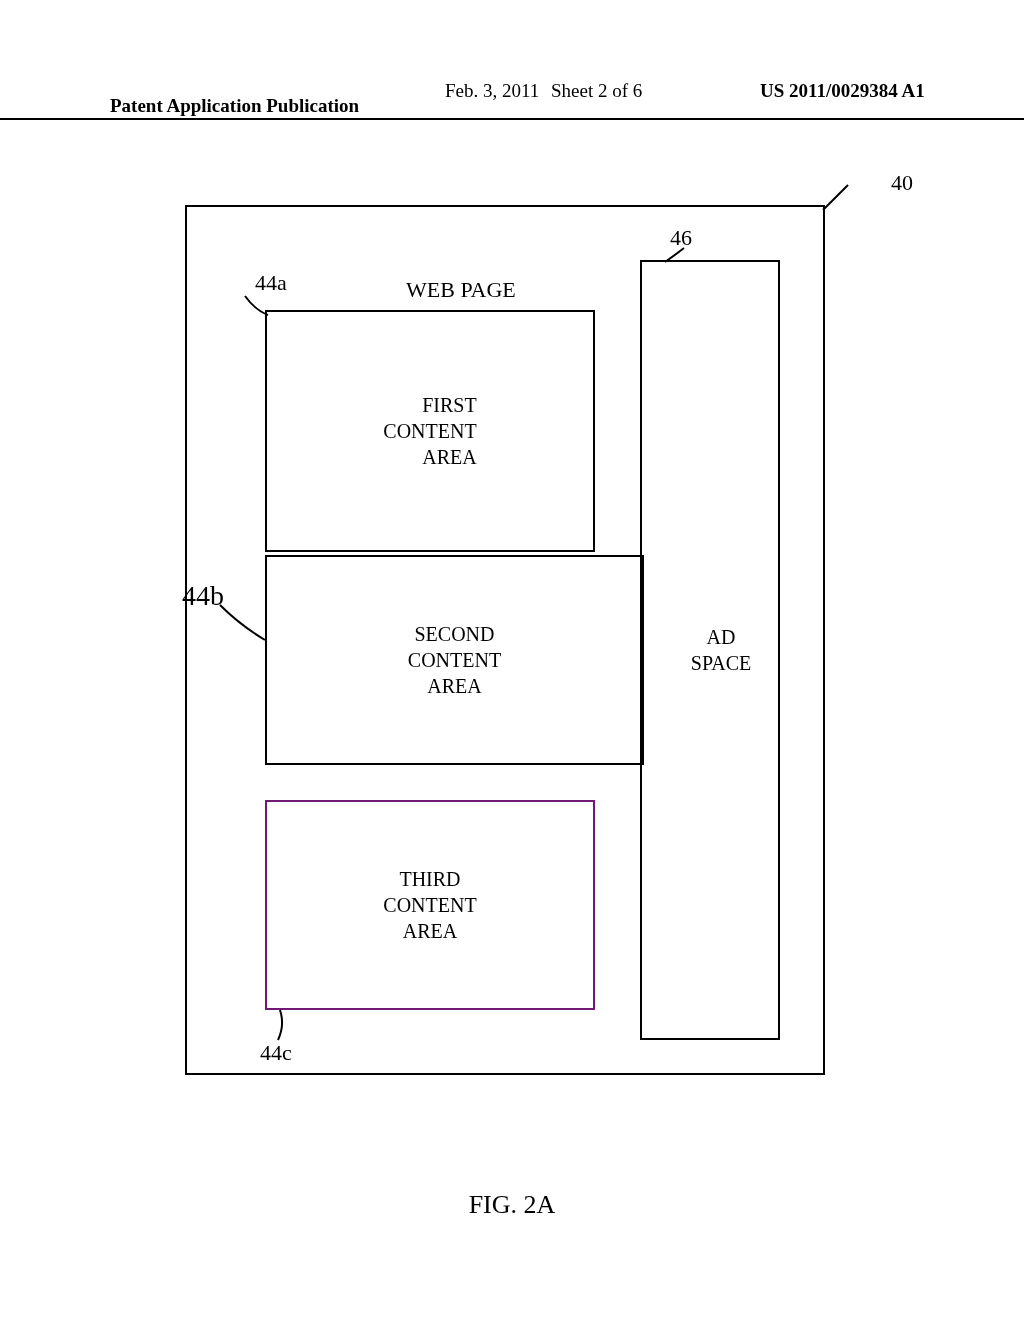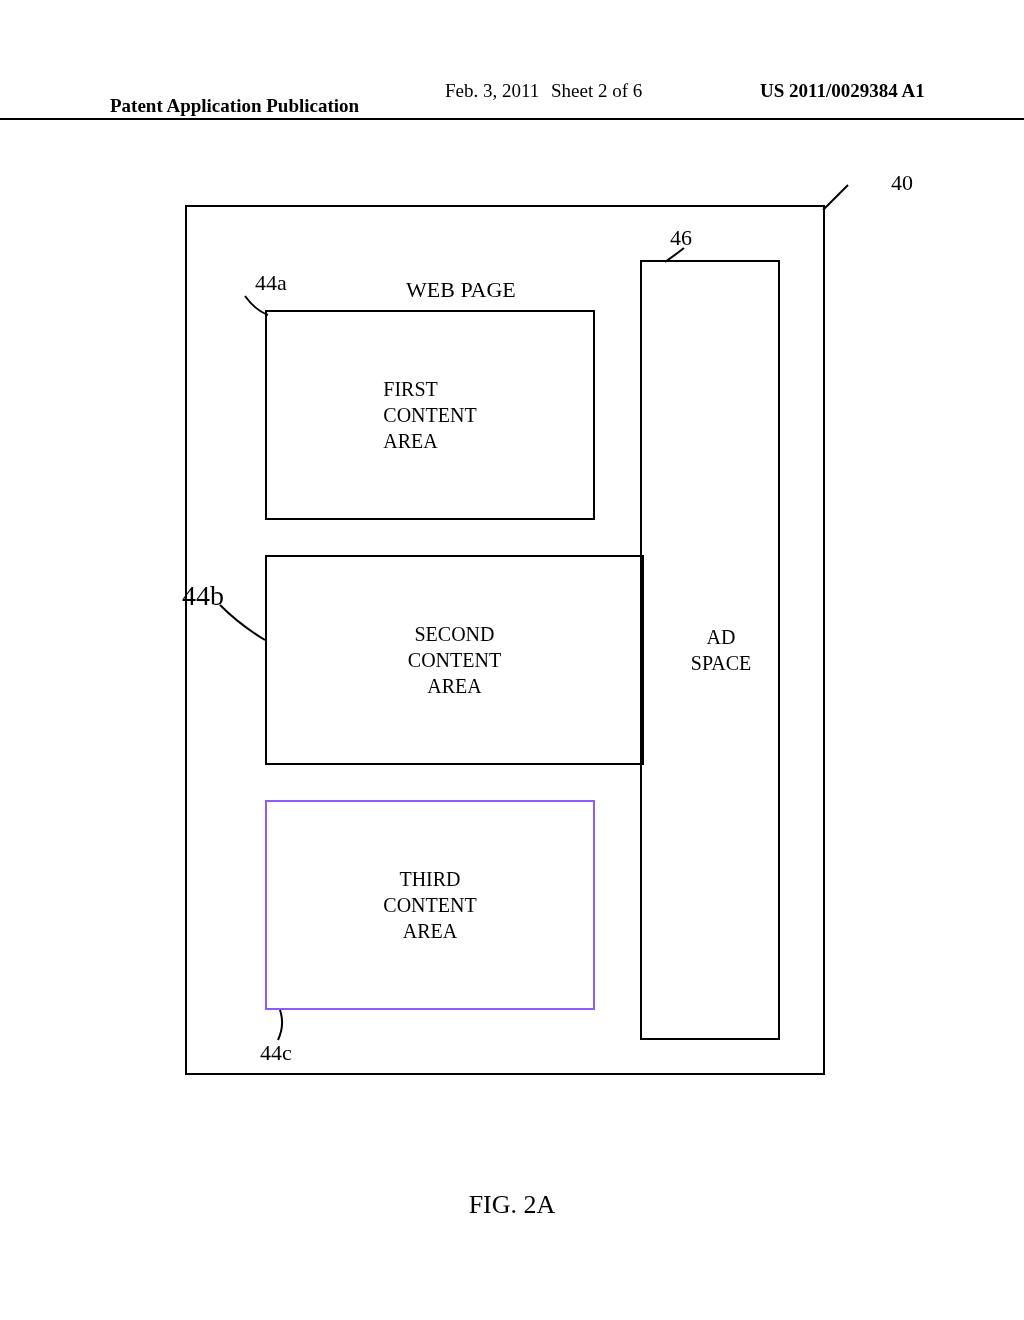--- a/index.html
+++ b/index.html
@@ -79,26 +79,26 @@
     top: 170px;
     font-size: 22px;
     margin-left: 41px;
   }
 
   .box-a {
     position: absolute;
     left: 265px;
     top: 310px;
     width: 330px;
-    height: 210px;
-    border: 2px solid #000;
-    display: flex;
-    align-items: center;
-    justify-content: center;
-    text-align: left;
+    height: 242px;
+    border: 2px solid #000;
+    display: flex;
+    align-items: center;
+    justify-content: center;
+    text-align: right;
     font-size: 20px;
     line-height: 1.3;
   }
   .box-b {
     position: absolute;
     left: 265px;
     top: 555px;
     width: 379px;
     height: 210px;
     border: 2px solid #000;
@@ -108,21 +108,21 @@
     text-align: center;
     font-size: 20px;
     line-height: 1.3;
   }
   .box-c {
     position: absolute;
     left: 265px;
     top: 800px;
     width: 330px;
     height: 210px;
-    border: 2px solid #8b5cf6;
+    border: 2px solid #701a75;
     display: flex;
     align-items: center;
     justify-content: center;
     text-align: center;
     font-size: 20px;
     line-height: 1.3;
   }
   .box-ad {
     position: absolute;
     left: 640px;

